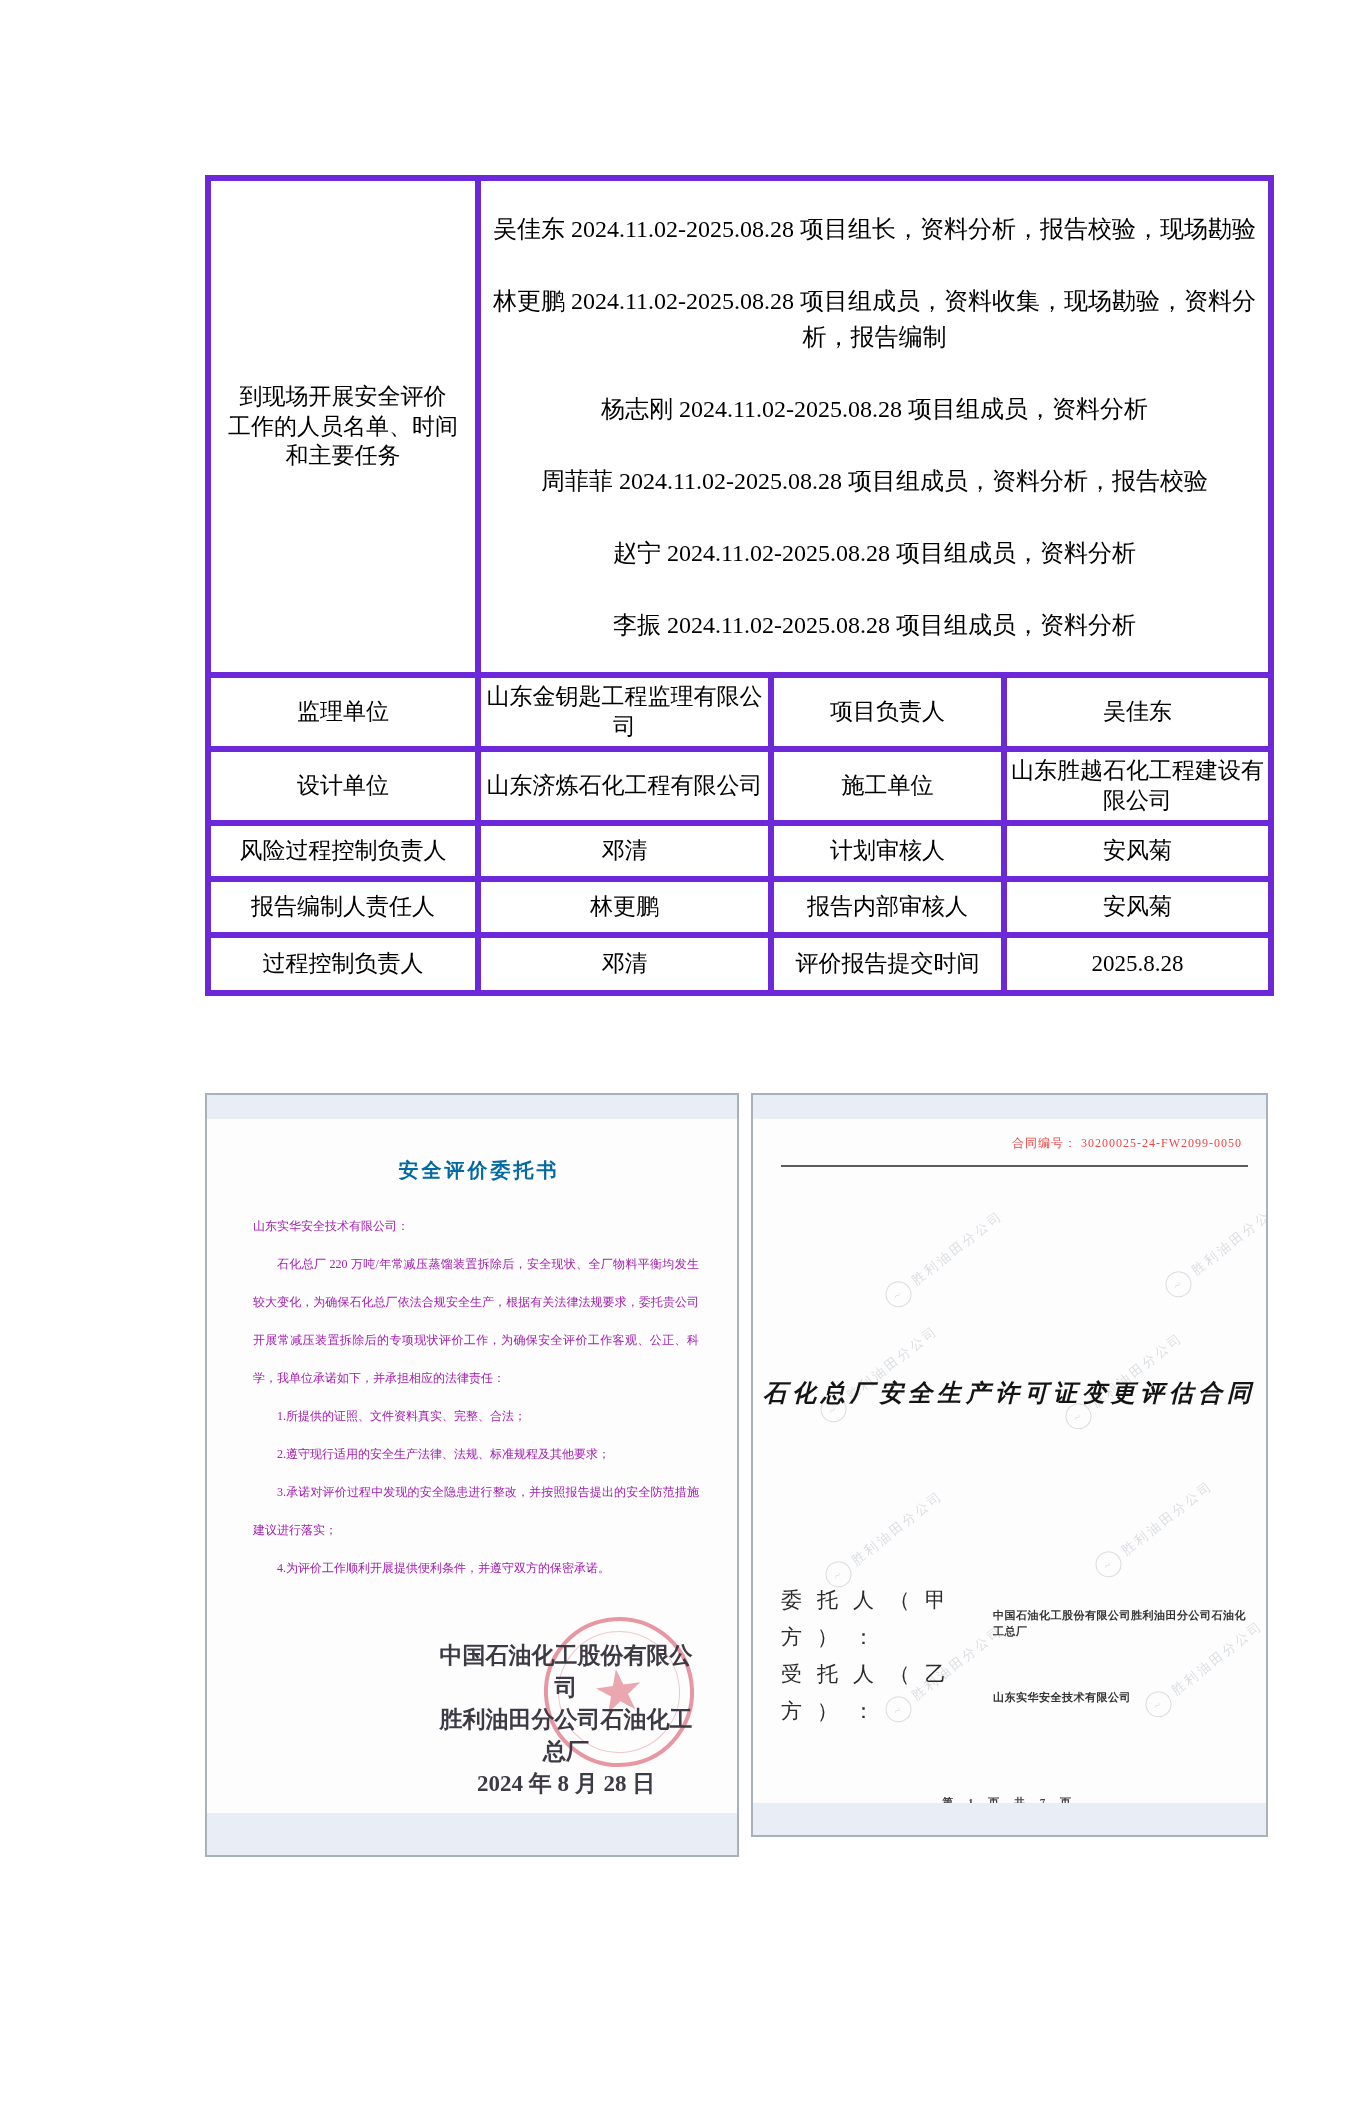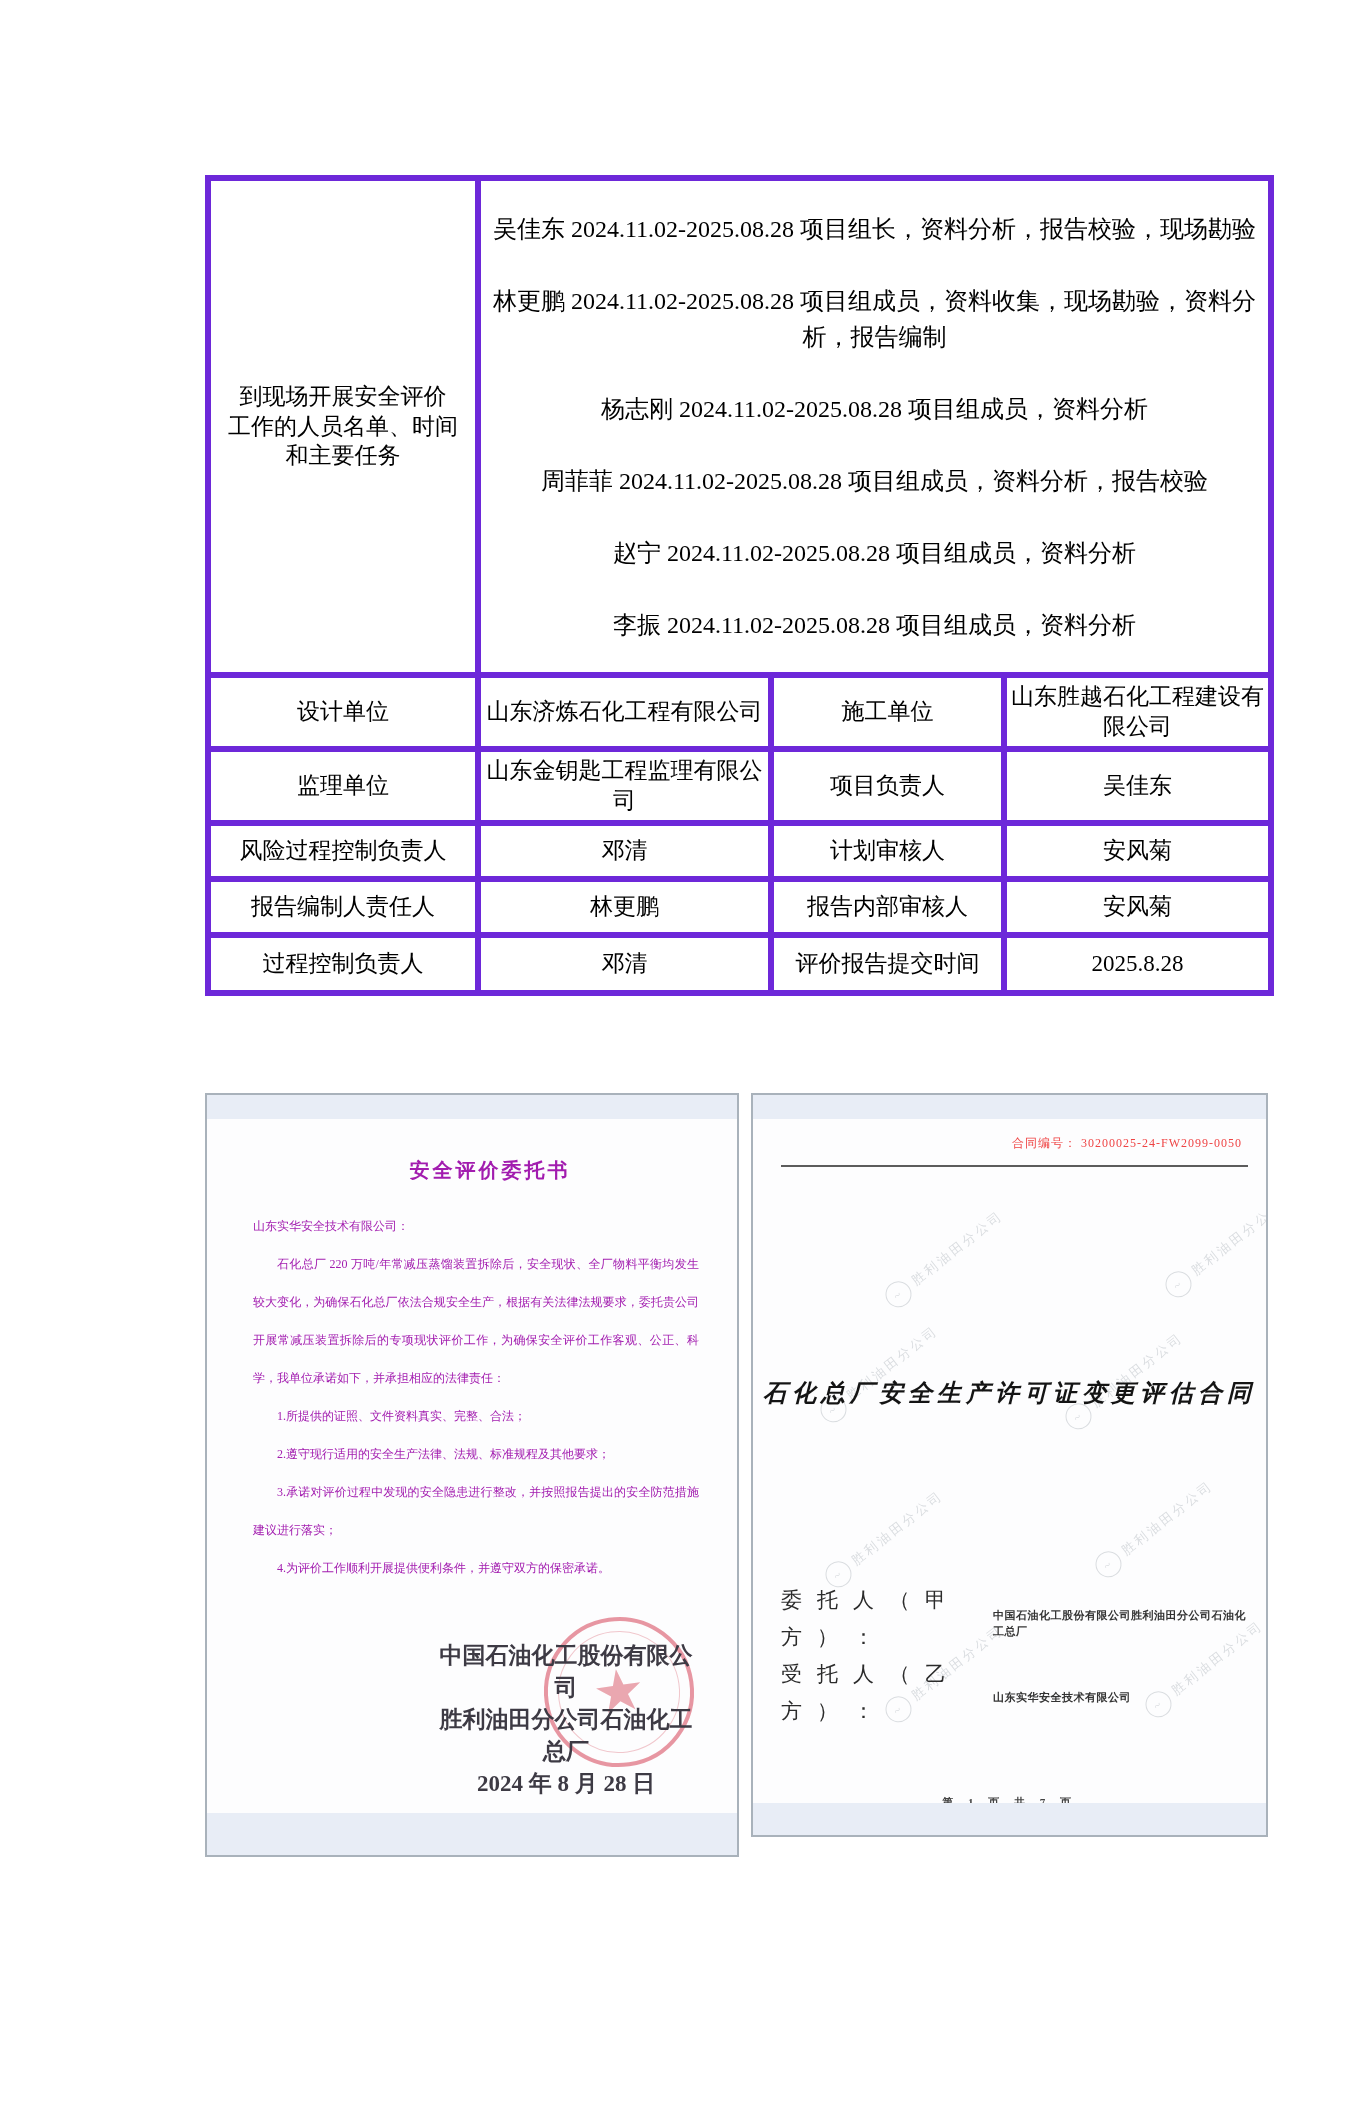--- a/index.html
+++ b/index.html
@@ -40,22 +40,22 @@
     border:2px solid #a9b2bb;box-sizing:border-box;overflow:hidden;
   }
   .left-doc{left:0;width:534px;height:764px;}
   .right-doc{left:546px;width:517px;height:744px;}
   .scan-band{position:absolute;left:0;right:0;background:#e8edf6;}
   .scan-band.top{top:0;height:24px;}
   .left-doc .scan-band.bottom{bottom:0;height:42px;}
   .right-doc .scan-band.bottom{bottom:0;height:32px;}
   
   .ld-title{
-    position:absolute;top:62px;left:18px;width:100%;text-align:center;
-    font-size:20px;font-weight:700;letter-spacing:3px;color:#a21caf;
+    position:absolute;top:62px;left:7px;width:100%;text-align:center;
+    font-size:20px;font-weight:700;letter-spacing:3px;color:#0369a1;
   }
   .ld-body{
     position:absolute;top:112px;left:46px;right:38px;
     font-size:12px;line-height:38px;color:#a21caf;text-align:justify;
   }
   .ld-body p{margin:0;}
   .ld-body p.indent{text-indent:2em;}
   .ld-signature{
     position:absolute;top:545px;right:36px;width:270px;
     text-align:center;font-size:23px;line-height:32px;
@@ -134,30 +134,30 @@
       <td class="personnel-cell" colspan="3">
         <p>吴佳东 2024.11.02-2025.08.28 项目组长，资料分析，报告校验，现场勘验</p>
         <p>林更鹏 2024.11.02-2025.08.28 项目组成员，资料收集，现场勘验，资料分析，报告编制</p>
         <p>杨志刚 2024.11.02-2025.08.28 项目组成员，资料分析</p>
         <p>周菲菲 2024.11.02-2025.08.28 项目组成员，资料分析，报告校验</p>
         <p>赵宁 2024.11.02-2025.08.28 项目组成员，资料分析</p>
         <p>李振 2024.11.02-2025.08.28 项目组成员，资料分析</p>
       </td>
     </tr>
     <tr style="height:74px;">
+      <td class="label-cell">监理单位</td>
+      <td class="value-cell">山东金钥匙工程监理有限公司</td>
+      <td class="label-cell">项目负责人</td>
+      <td class="value-cell">吴佳东</td>
+    </tr>
+    <tr style="height:74px;">
       <td class="label-cell">设计单位</td>
       <td class="value-cell">山东济炼石化工程有限公司</td>
       <td class="label-cell">施工单位</td>
       <td class="value-cell">山东胜越石化工程建设有限公司</td>
-    </tr>
-    <tr style="height:74px;">
-      <td class="label-cell">监理单位</td>
-      <td class="value-cell">山东金钥匙工程监理有限公司</td>
-      <td class="label-cell">项目负责人</td>
-      <td class="value-cell">吴佳东</td>
     </tr>
     <tr style="height:56px;">
       <td class="label-cell">风险过程控制负责人</td>
       <td class="value-cell">邓清</td>
       <td class="label-cell">计划审核人</td>
       <td class="value-cell">安风菊</td>
     </tr>
     <tr style="height:56px;">
       <td class="label-cell">报告编制人责任人</td>
       <td class="value-cell">林更鹏</td>

